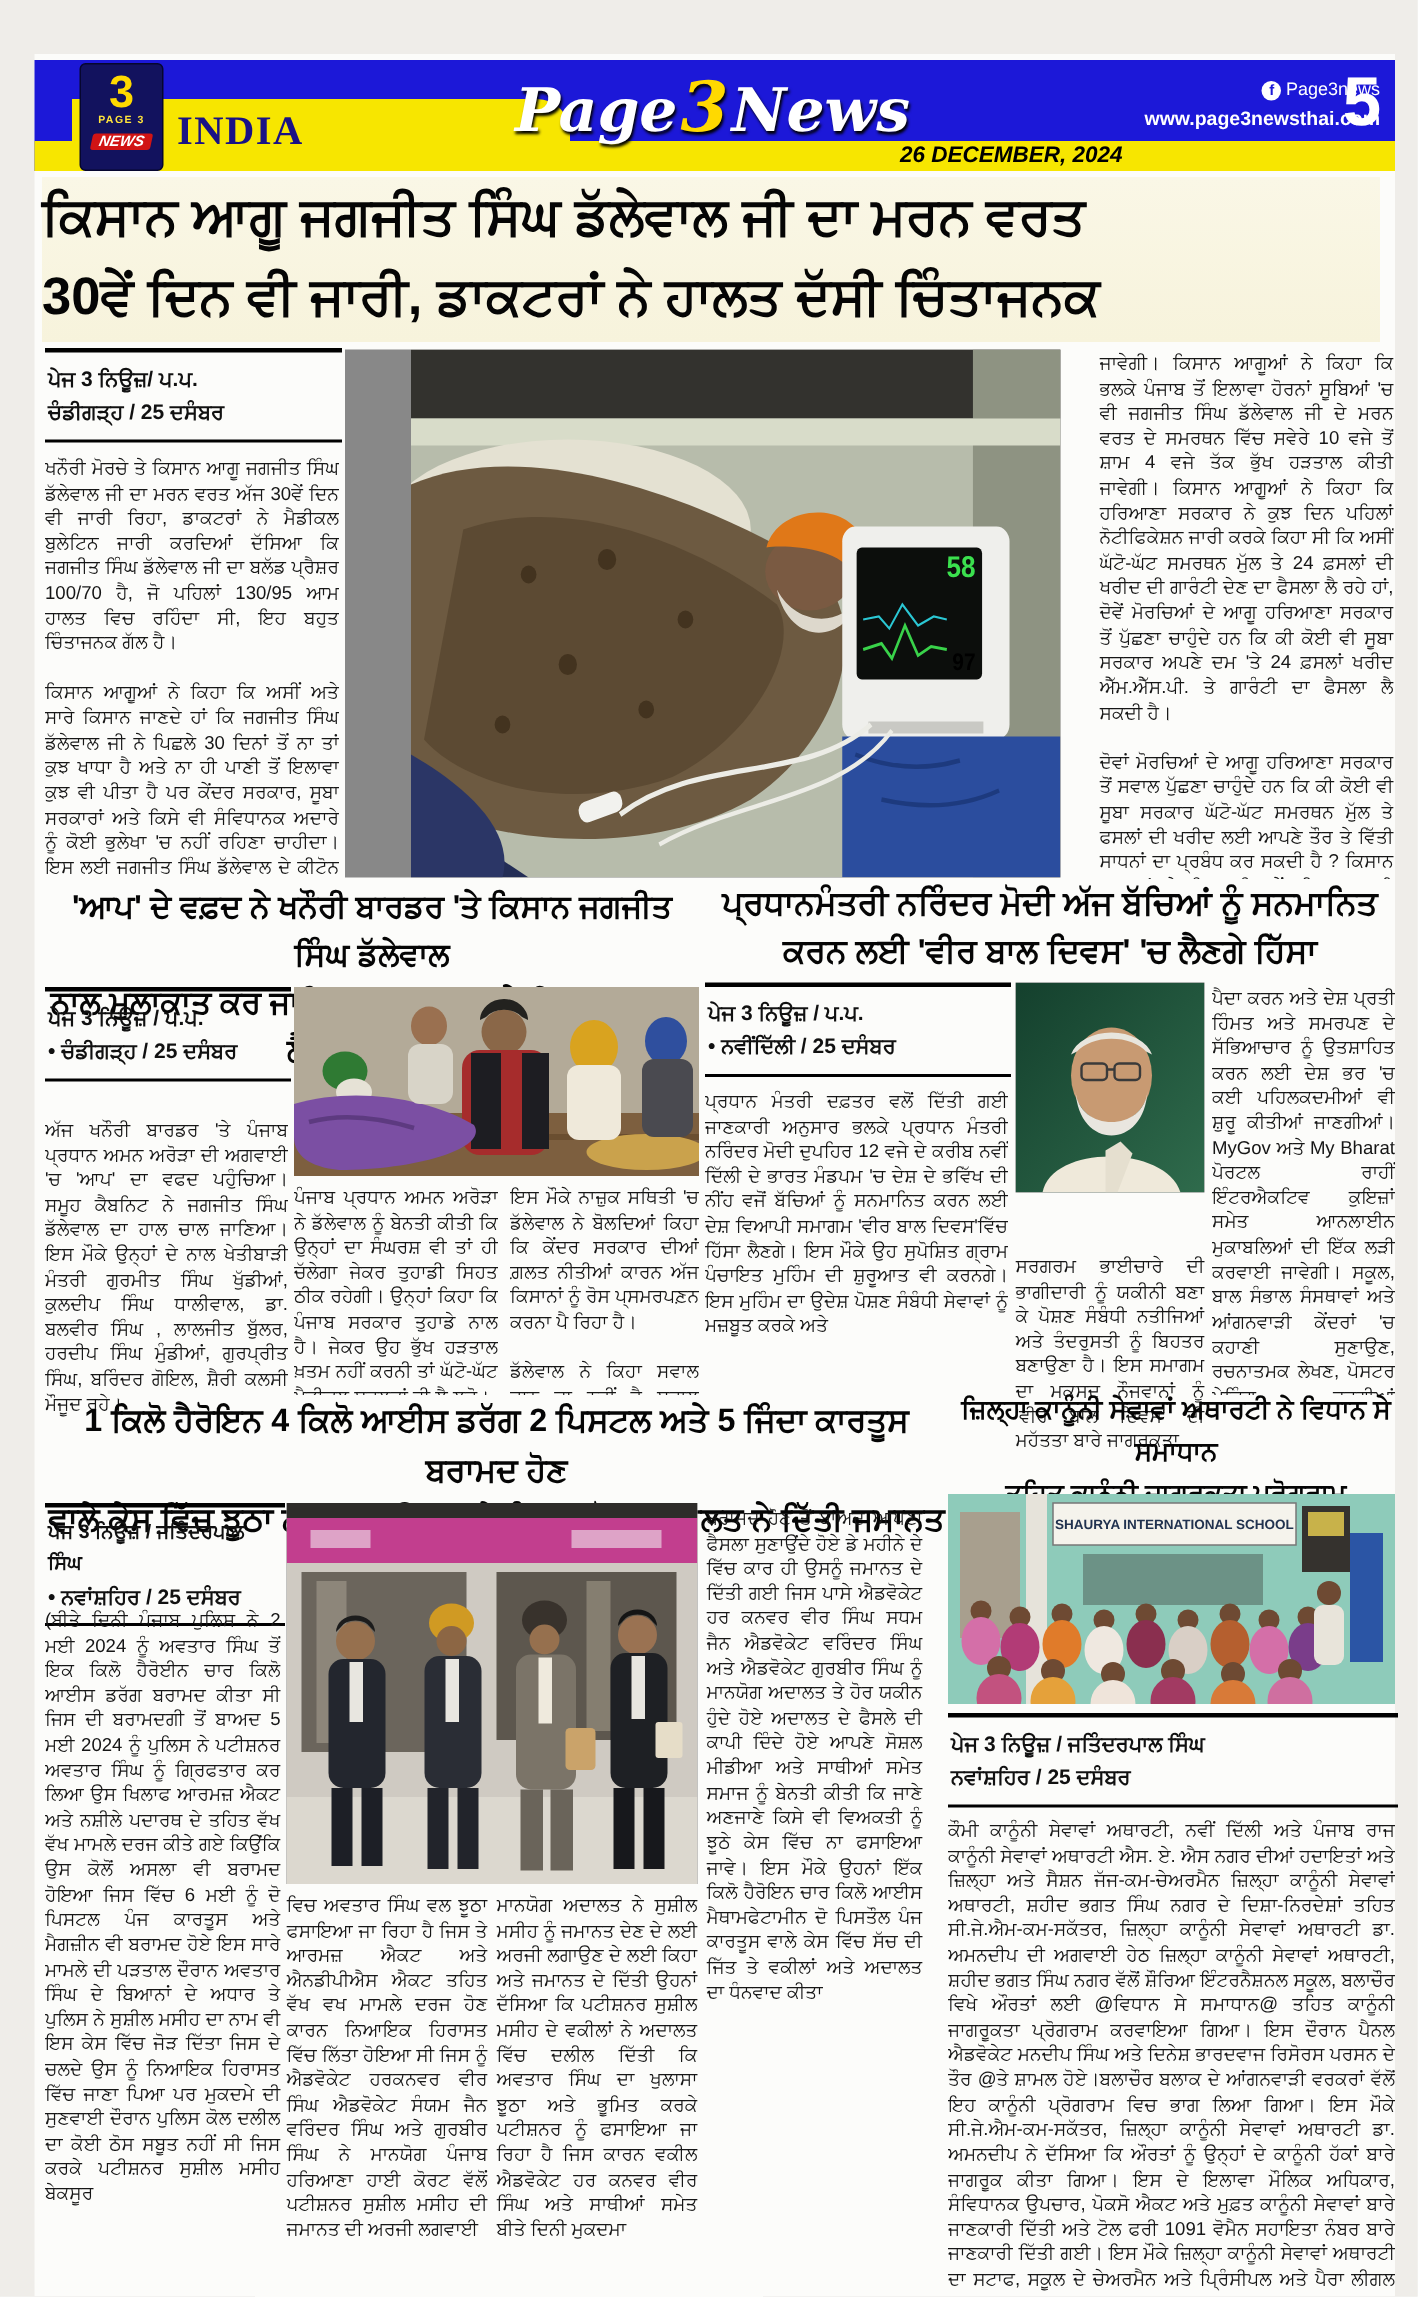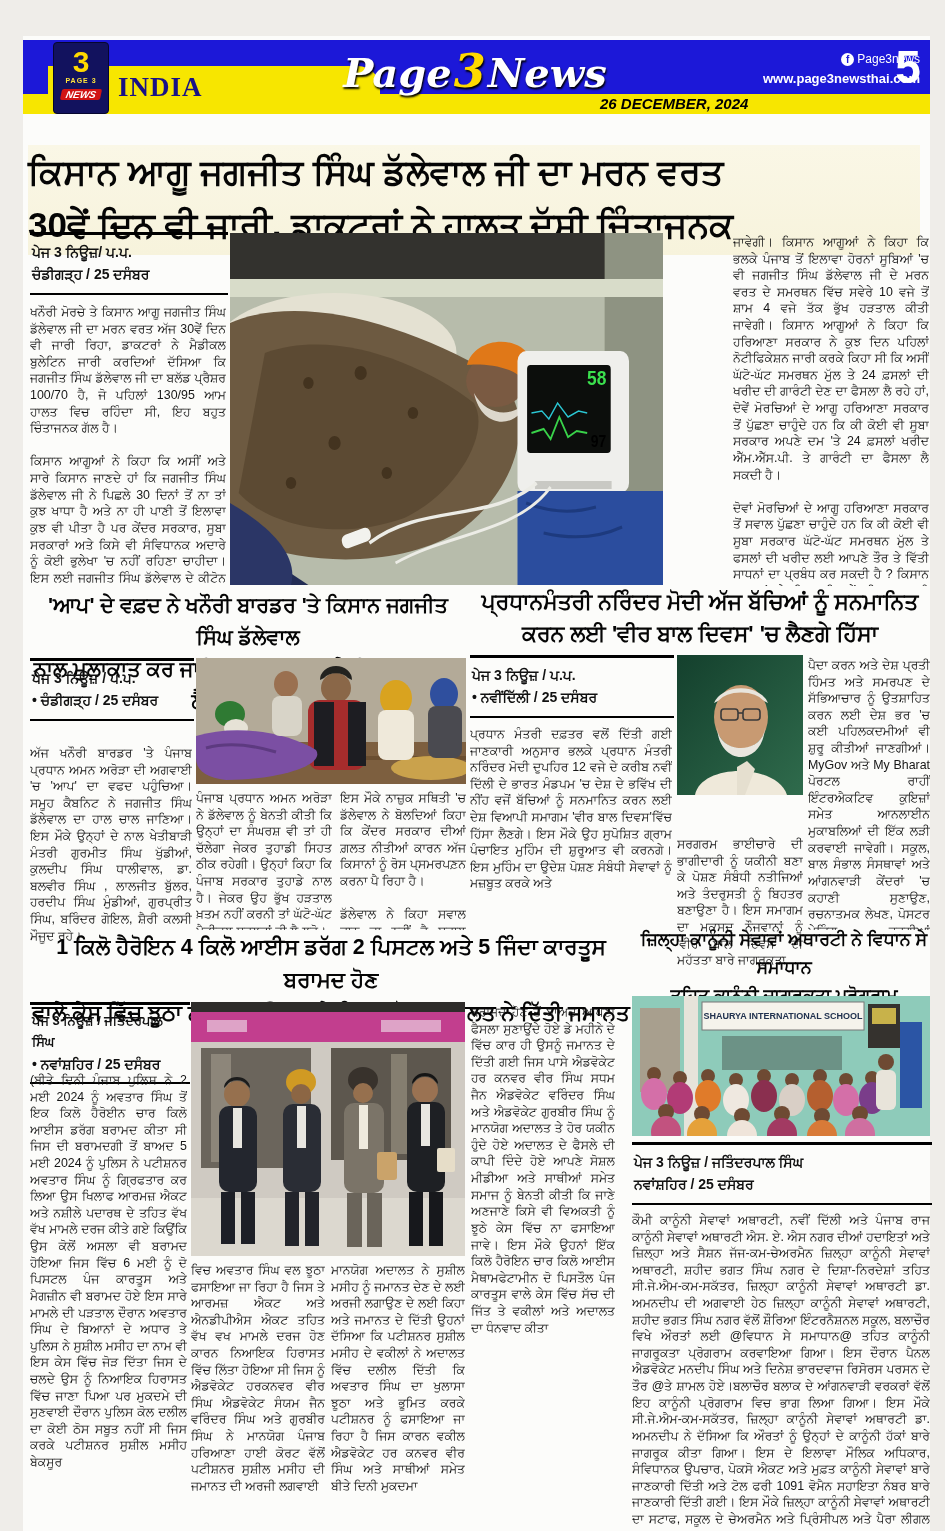--- a/index.html
+++ b/index.html
@@ -17,21 +17,21 @@
   .logo-news{display:inline-block;background:#d11414;color:#fff;font-style:italic;font-weight:bold;font-size:10px;transform:skewX(-12deg);padding:0 5px;margin-top:3px;border-radius:2px;}
   .india{color:#191285;font-weight:bold;font-size:27px;letter-spacing:1px;font-family:"Liberation Serif","DejaVu Serif",serif;}
   .masthead{color:#fff;text-align:center;font-family:"DejaVu Serif","Liberation Serif",serif;font-weight:bold;font-style:italic;font-size:40px;text-shadow:1px 2px 2px #000;}
   .masthead .m3{color:#ffd900;font-size:46px;padding:0 2px;}
   .social{color:#fff;font-size:12px;text-align:right;}
   .fbdot{display:inline-block;width:13px;height:13px;border-radius:50%;background:#fff;color:#1c18d8;font-size:10px;font-weight:bold;text-align:center;line-height:13px;margin-right:3px;}
   .website{color:#fff;font-weight:bold;font-size:13px;text-align:right;}
   .pagenum{color:#fff;font-weight:bold;font-size:46px;line-height:50px;text-align:center;}
   .dateline{color:#000;font-weight:bold;font-size:15px;font-style:italic;}
   
-  .h1{font-weight:bold;color:#050505;font-size:35px;line-height:53px;white-space:pre-line;background:linear-gradient(#faf7e6,#f7f3dc);margin-top:27px;}
+  .h1{font-weight:bold;color:#050505;font-size:35px;line-height:53px;white-space:pre-line;background:linear-gradient(#faf7e6,#f7f3dc);}
   .h2{font-weight:bold;color:#050505;text-align:center;white-space:pre-line;}
   
   .byline{border-top:3px solid #000;border-bottom:2.5px solid #000;padding:6px 2px 7px 2px;font-weight:bold;font-size:14px;line-height:1.6;color:#111;}
   .byline .b1{text-align:left;}
   .byline .b2{text-align:left;}
   
   .col{font-size:12.4px;line-height:1.34;text-align:justify;color:#161616;overflow:hidden;white-space:pre-line;}
   .photo{overflow:hidden;background:#888;}
   .photo svg{display:block;width:100%;height:100%;}
 </style>
@@ -66,21 +66,21 @@
   <div class="abs byline" style="left:30px;top:232px;width:194px;">
     <div class="b1">ਪੇਜ 3 ਨਿਊਜ਼/ ਪ.ਪ.</div>
     <div class="b2">ਚੰਡੀਗੜ੍ਹ /  25 ਦਸੰਬਰ</div>
   </div>
   <div class="abs col" style="left:30px;top:304px;width:196px;height:281px;">ਖਨੌਰੀ ਮੋਰਚੇ ਤੇ ਕਿਸਾਨ ਆਗੂ ਜਗਜੀਤ ਸਿੰਘ ਡੱਲੇਵਾਲ ਜੀ ਦਾ ਮਰਨ ਵਰਤ ਅੱਜ 30ਵੇਂ ਦਿਨ ਵੀ ਜਾਰੀ ਰਿਹਾ, ਡਾਕਟਰਾਂ ਨੇ ਮੈਡੀਕਲ ਬੁਲੇਟਿਨ ਜਾਰੀ ਕਰਦਿਆਂ ਦੱਸਿਆ ਕਿ ਜਗਜੀਤ ਸਿੰਘ ਡੱਲੇਵਾਲ ਜੀ ਦਾ ਬਲੱਡ ਪ੍ਰੈਸ਼ਰ 100/70 ਹੈ, ਜੋ ਪਹਿਲਾਂ 130/95 ਆਮ ਹਾਲਤ ਵਿਚ ਰਹਿੰਦਾ ਸੀ, ਇਹ ਬਹੁਤ ਚਿੰਤਾਜਨਕ ਗੱਲ ਹੈ।
 
 ਕਿਸਾਨ ਆਗੂਆਂ ਨੇ ਕਿਹਾ ਕਿ ਅਸੀਂ ਅਤੇ ਸਾਰੇ ਕਿਸਾਨ ਜਾਣਦੇ ਹਾਂ ਕਿ ਜਗਜੀਤ ਸਿੰਘ ਡੱਲੇਵਾਲ ਜੀ ਨੇ ਪਿਛਲੇ 30 ਦਿਨਾਂ ਤੋਂ ਨਾ ਤਾਂ ਕੁਝ ਖਾਧਾ ਹੈ ਅਤੇ ਨਾ ਹੀ ਪਾਣੀ ਤੋਂ ਇਲਾਵਾ ਕੁਝ ਵੀ ਪੀਤਾ ਹੈ ਪਰ ਕੇਂਦਰ ਸਰਕਾਰ, ਸੂਬਾ ਸਰਕਾਰਾਂ ਅਤੇ ਕਿਸੇ ਵੀ ਸੰਵਿਧਾਨਕ ਅਦਾਰੇ ਨੂੰ ਕੋਈ ਭੁਲੇਖਾ 'ਚ ਨਹੀਂ ਰਹਿਣਾ ਚਾਹੀਦਾ। ਇਸ ਲਈ ਜਗਜੀਤ ਸਿੰਘ ਡੱਲੇਵਾਲ ਦੇ ਕੀਟੋਨ ਬਾਡੀ ਟੈਸਟ ਸਮੇਤ ਸਾਰੇ ਟੈਸਟ ਸਰਕਾਰੀ ਡਾਕਟਰਾਂ ਤੋਂ ਕਰਵਾਏ ਜਾਣ ਅਤੇ ਉਨ੍ਹਾਂ ਦੀ ਰਿਪੋਰਟ ਦੇਸ਼ ਨਾਲ ਸਾਂਝੀ ਕੀਤੀ ਜਾਵੇ।
 
 ਕਿਸਾਨ ਆਗੂਆਂ ਨੇ ਦੱਸਿਆ ਕਿ 30 ਦਸੰਬਰ ਦੇ ਪੰਜਾਬ ਬੰਦ ਦੇ ਪ੍ਰੋਗਰਾਮ ਦੀ ਤਿਆਰੀ ਲਈ ਭਲਕੇ ਖਨੌਰੀ ਫਰੰਟ ਵਿਖੇ ਸਮੂਹ ਧਾਰਮਿਕ, ਸਮਾਜਿਕ, ਸੱਭਿਆਚਾਰਕ, ਵਪਾਰਕ ਜਥੇਬੰਦੀਆਂ/ਯੂਨੀਅਨਾਂ ਦੀ ਮੀਟਿੰਗ ਸੱਦੀ ਗਈ ਹੈ, ਜਿਸ ਵਿੱਚ ਪੰਜਾਬ ਬੰਦ ਦੇ ਪ੍ਰੋਗਰਾਮ ਲਈ ਠੋਸ ਰਣਨੀਤੀ ਉਲੀਕੀ</div>
 
-  <div class="abs photo" style="left:230px;top:233px;width:433px;height:352px;">
+  <div class="abs photo" style="left:230px;top:233px;width:433px;height:352px;padding-left:44px;">
     <svg viewBox="0 0 497 352" preserveAspectRatio="none">
       <rect width="497" height="352" fill="#b7bcab"></rect>
       <rect width="497" height="46" fill="#33322e"></rect>
       <rect x="430" y="0" width="67" height="352" fill="#8e9382"></rect>
       <rect x="0" y="46" width="497" height="18" fill="#d8dcc9"></rect>
       <ellipse cx="120" cy="120" rx="140" ry="60" fill="#e4e1d2"></ellipse>
       <path d="M0,90 C80,60 200,90 300,140 C360,175 330,260 260,300 C180,340 60,330 0,300 Z" fill="#6d5a41"></path>
       <path d="M40,120 C120,95 220,130 280,170 C300,200 260,260 200,285 C120,310 40,290 10,260 Z" fill="#5c4a33"></path>
       <circle cx="90" cy="150" r="6" fill="#43331f"></circle>
         <circle cx="150" cy="140" r="7" fill="#43331f"></circle>

